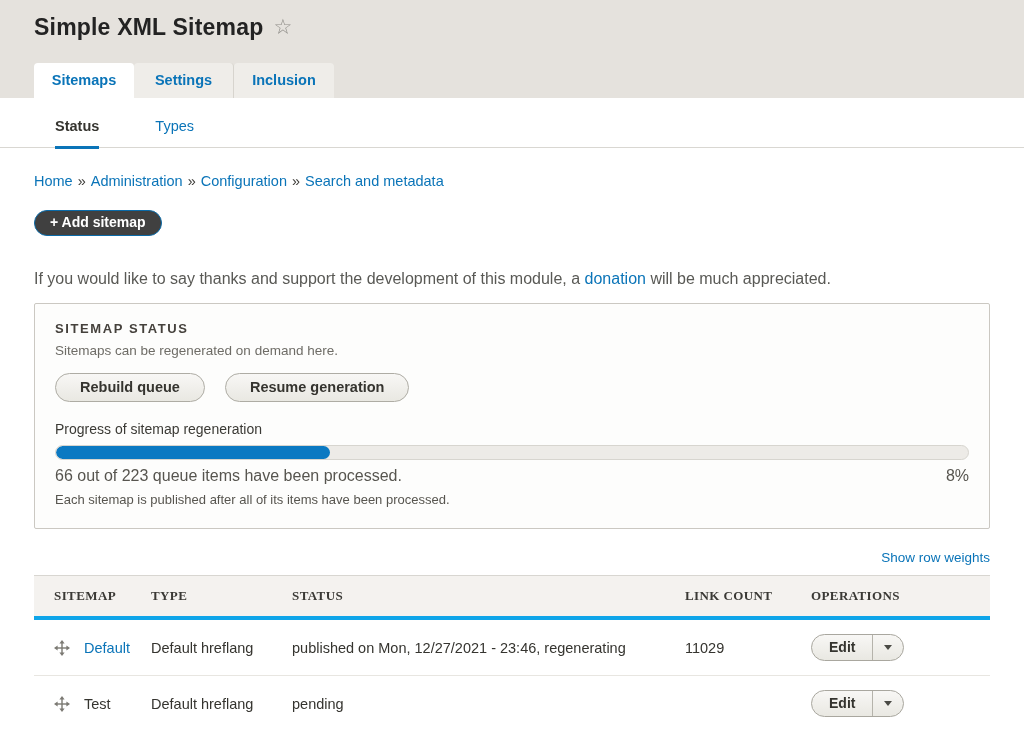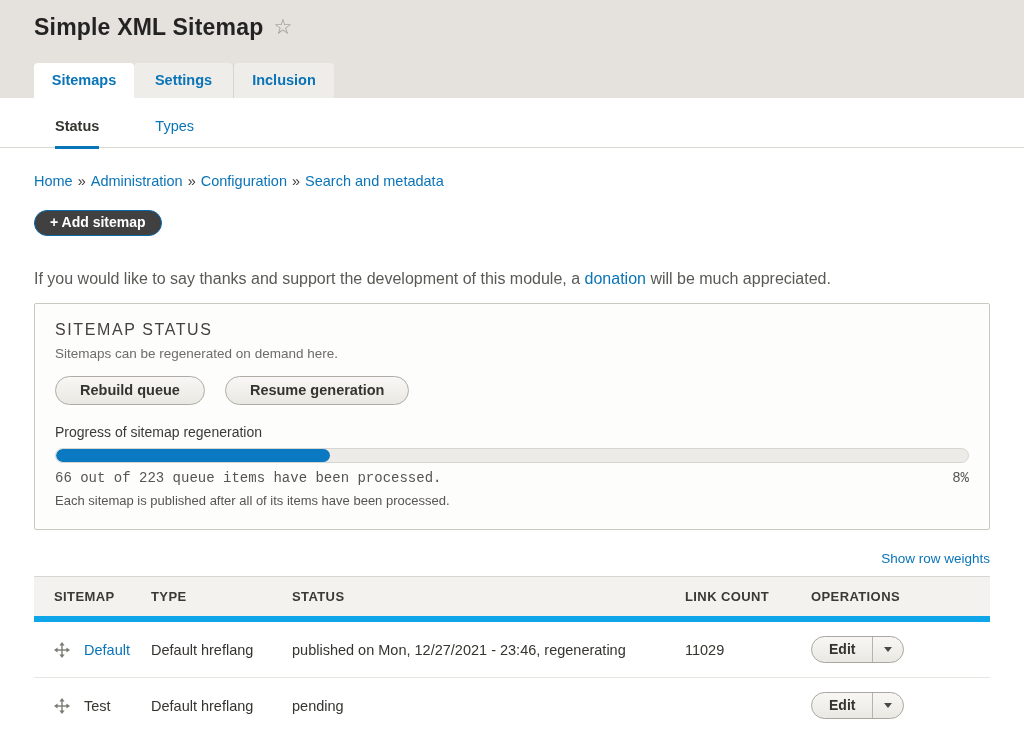--- a/index.html
+++ b/index.html
@@ -63,47 +63,48 @@
   .donation-line a { color: #0a74b8; }
 
   
   .status-panel {
     margin-top: 15px;
     border: 1px solid #cbc8c2;
     background: #fdfdfc;
     border-radius: 2px;
     padding: 17px 20px 21px 20px;
   }
-  .panel-title { font-size: 16px; font-weight: normal; letter-spacing: 1.6px; color: #45413c; }
+  .panel-title { font-size: 13px; font-weight: bold; letter-spacing: 1.6px; color: #45413c; }
   .panel-desc { margin-top: 7px; font-size: 13.5px; color: #6e6c66; }
   .panel-buttons { margin-top: 15px; display: flex; gap: 20px; }
   .btn-gray {
     background: linear-gradient(#f8f7f5, #e9e8e2);
     border: 1px solid #aeaca4; border-radius: 15px;
     font-size: 14.5px; font-weight: bold; color: #35342f;
     padding: 5px 24px 6px 24px; cursor: pointer;
   }
   .progress-label { margin-top: 19px; font-size: 14px; color: #3b3a35; }
   .progress-track {
     margin-top: 8px; height: 15px; border-radius: 8px;
     background: #edebe7; border: 1px solid #d7d5cf; overflow: hidden;
   }
   .progress-fill { height: 100%; background: #0b79c2; border-radius: 8px; }
-  .progress-meta { margin-top: 7px; display: flex; justify-content: space-between; font-size: 14px; color: #57554f; font-family: Liberation Mono, monospace; }
+  .progress-meta { margin-top: 7px; display: flex; justify-content: space-between; font-size: 16px; color: #57554f; }
   .progress-note { margin-top: 7px; font-size: 13px; color: #57554f; }
 
   
   .row-weights-bar { margin-top: 19px; text-align: right; }
   .row-weights-bar a { font-size: 13.5px; color: #0a74b8; }
 
   table.sitemaps { margin-top: 9px; width: 100%; border-collapse: collapse; }
   table.sitemaps thead tr {
     background: #f4f2ef;
     border-top: 1px solid #d8d6d1;
-    border-bottom: 6px solid #0ea5e9;
+    border-bottom: 4px solid #0ea5e9;
+    font-family: Liberation Serif, serif;
   }
   table.sitemaps th {
     text-align: left; font-size: 13px; font-weight: bold; color: #3a3935;
     letter-spacing: 0.4px; padding: 12px 0 12px 0;
   }
   table.sitemaps td { padding: 14px 0; font-size: 14.5px; color: #35342f; vertical-align: middle; }
   table.sitemaps tbody tr { border-bottom: 1px solid #e8e6e1; }
   .c1 { width: 117px; padding-left: 20px !important; }
   .c2 { width: 141px; }
   .c3 { width: 393px; }

